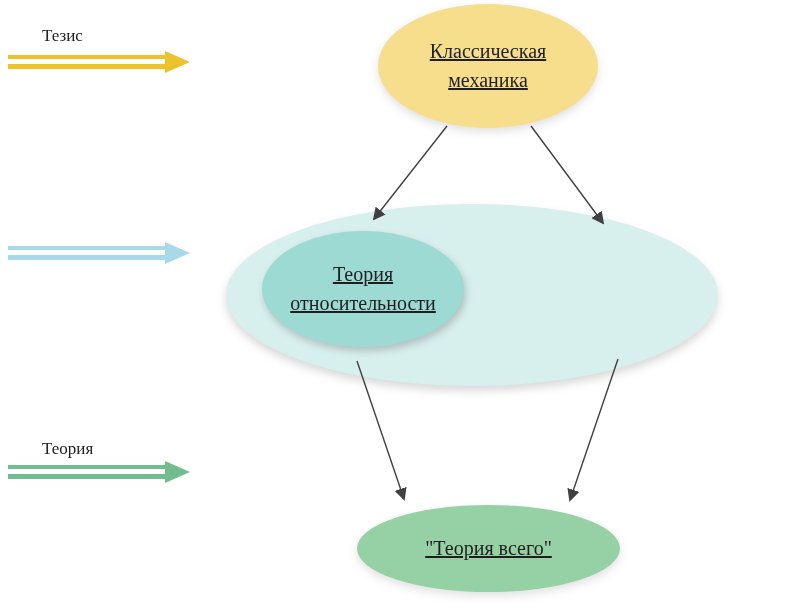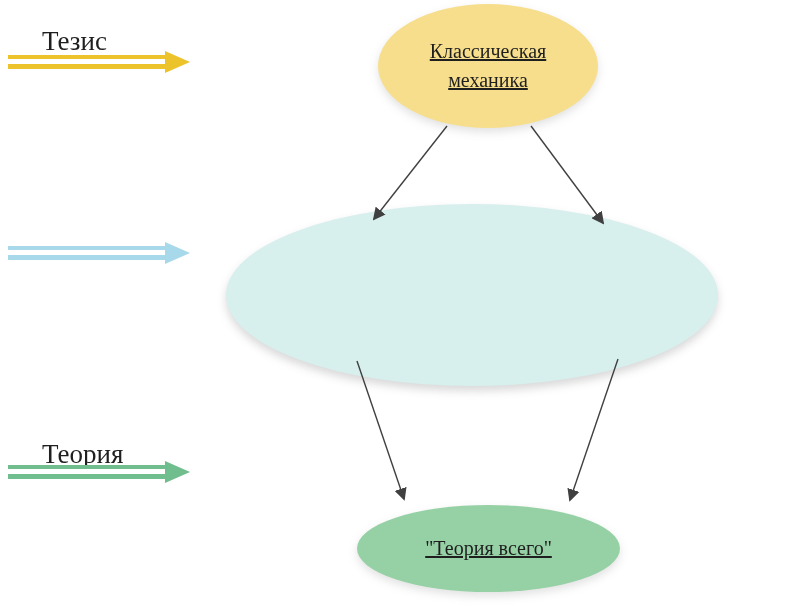--- a/index.html
+++ b/index.html
@@ -10,21 +10,21 @@
     background: #ffffff;
     font-family: "Liberation Serif", "DejaVu Serif", serif;
     color: var(--text, #1f1f1f);
     overflow: hidden;
   }
 
   
   .stage-label {
     position: absolute;
     left: 42px;
-    font-size: 27px;
+    font-size: 17px;
     line-height: 1.1;
     color: var(--text, #1f1f1f);
     white-space: nowrap;
   }
   .stage-arrow {
     position: absolute;
     left: 8px;
     width: 182px;
     height: 22px;
     display: flex;
@@ -142,20 +142,23 @@
     </div>
     <div class="head"></div>
   </div>
 
   <div class="ellipse node-classical">
     <span class="node-text">Классическая механика</span>
   </div>
 
   <div class="ellipse node-group"></div>
 
+  <div class="ellipse node-relativity">
+    <span class="node-text">Теория относительности</span>
+  </div>
 
 
   <div class="ellipse node-toe">
     <span class="node-text">"Теория всего"</span>
   </div>
 
   <svg class="connectors" viewBox="0 0 803 610">
     <defs>
       <marker id="ah" viewBox="0 0 10 10" refX="8.5" refY="5" markerWidth="9" markerHeight="9" orient="auto">
         <path d="M0,0 L10,5 L0,10 z" class="connector-head"></path>

